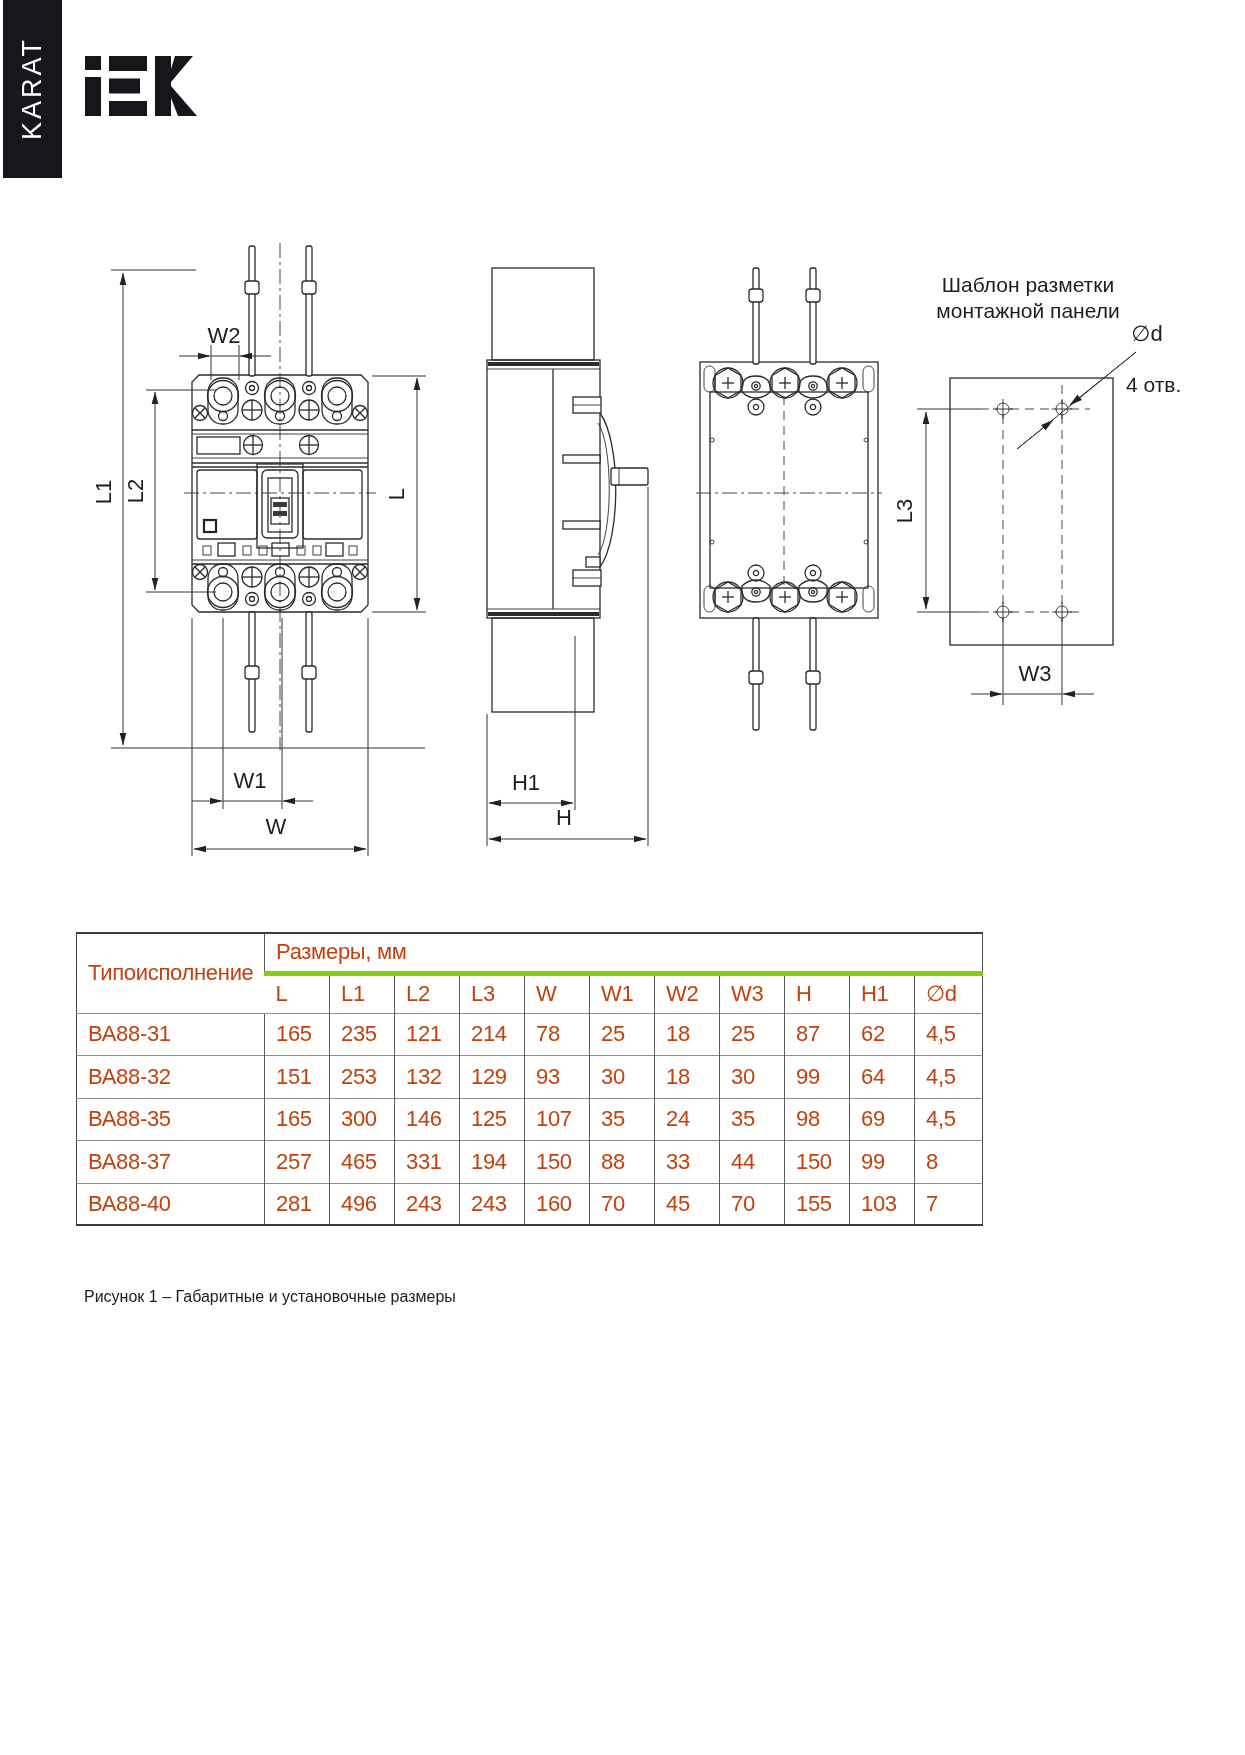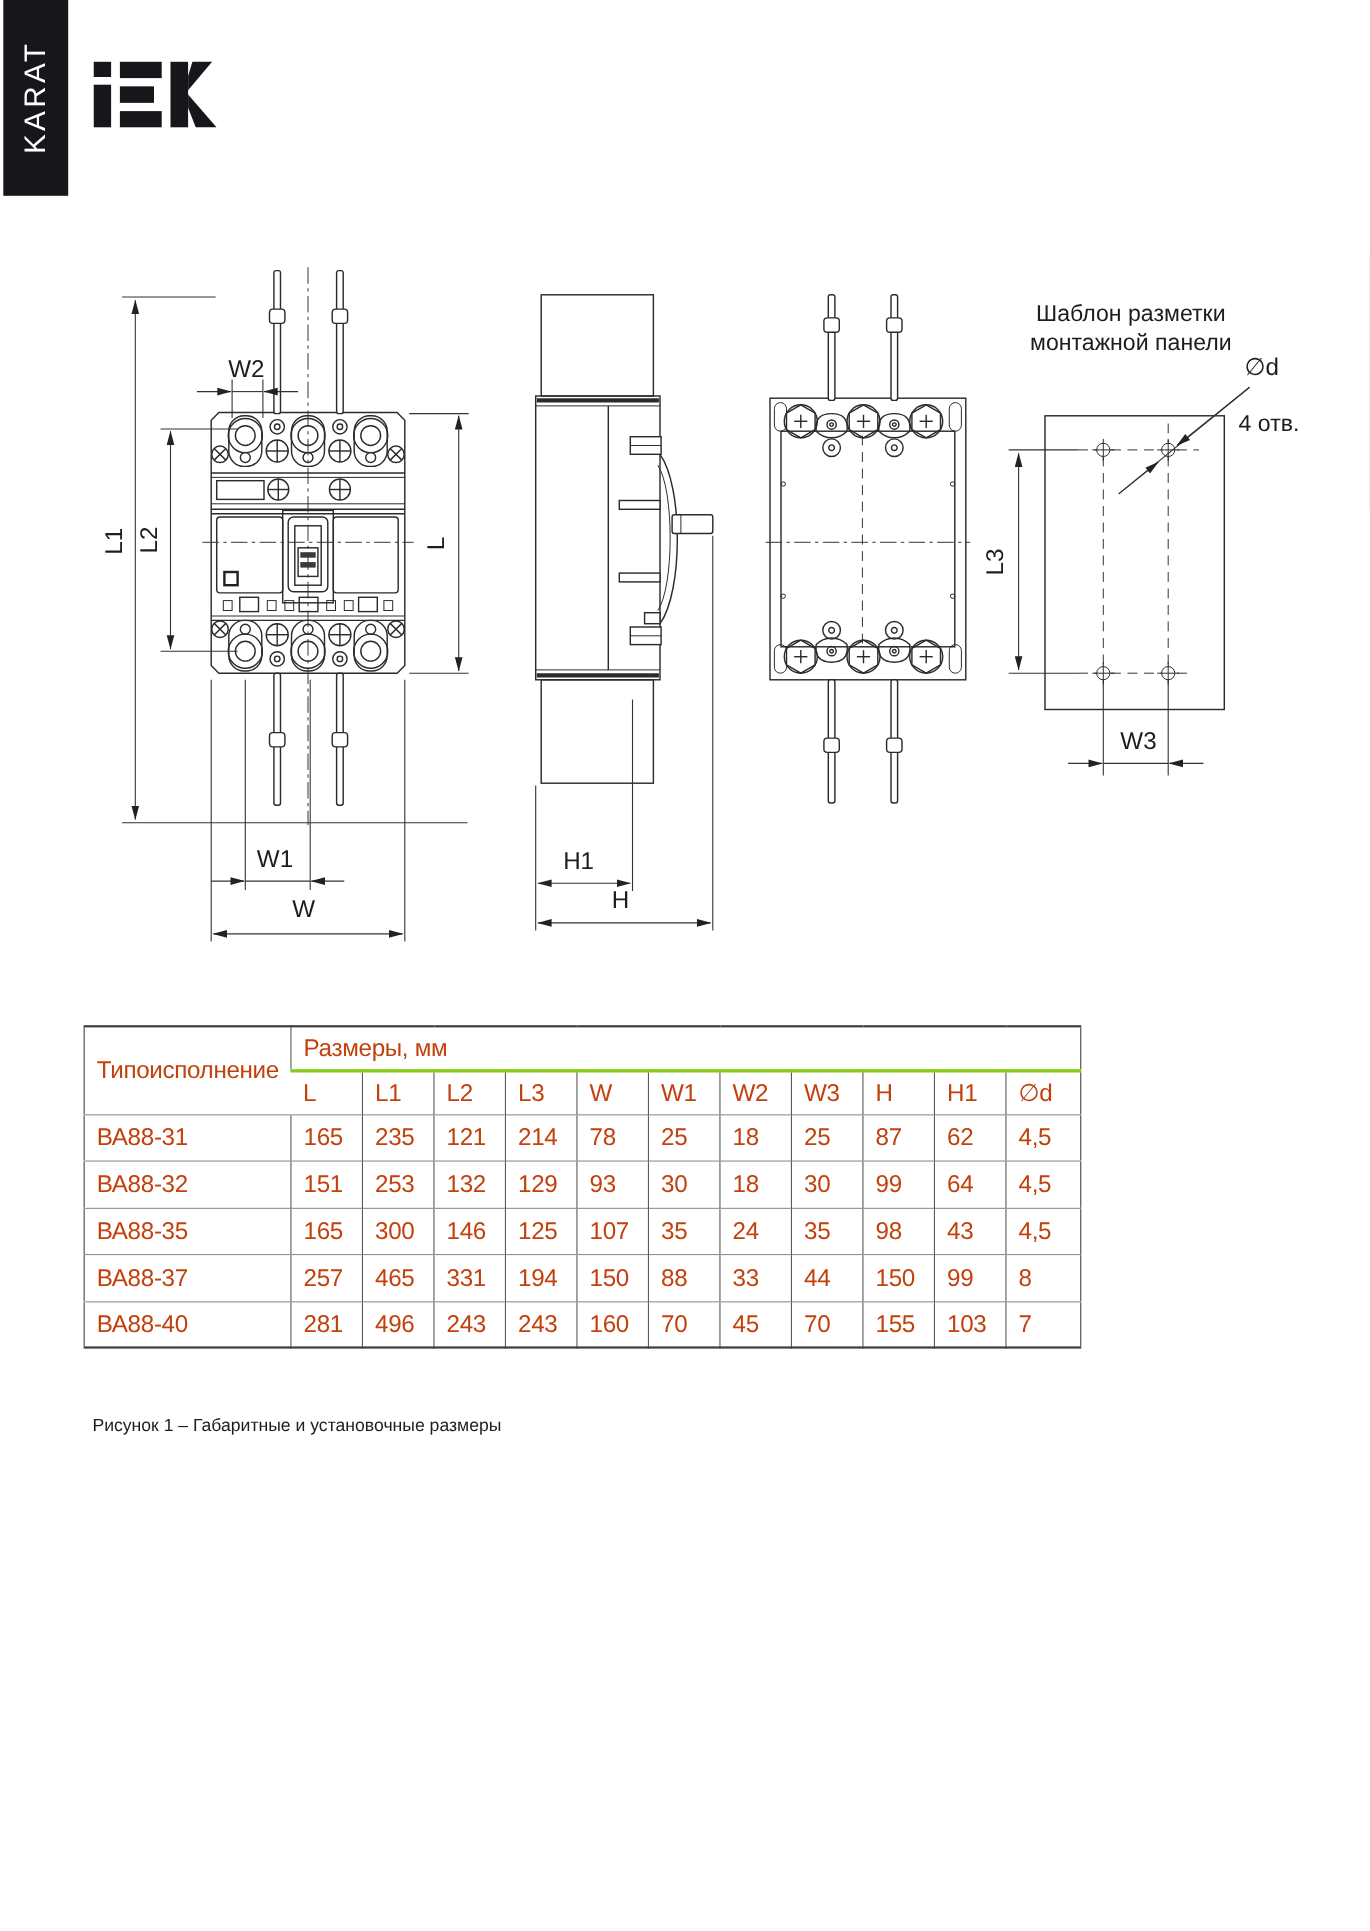--- a/index.html
+++ b/index.html
@@ -337,21 +337,21 @@
         <col style="width:65px">
         <col style="width:65px">
         <col style="width:65px">
       <col style="width:65px">
         <col style="width:65px">
         <col style="width:68px">
     </colgroup>
     <tbody>
       <tr class="h1">
         <td rowspan="2" style="border-top:none">Типоисполнение</td>
-        <td colspan="11" style="border-top:none;border-bottom:3px solid #84cc16">Размеры, мм</td>
+        <td colspan="11" style="border-top:none;border-bottom:5px solid #84cc16">Размеры, мм</td>
       </tr>
       <tr class="h2">
           <td>L</td>
           <td>L1</td>
           <td>L2</td>
           <td>L3</td>
           <td>W</td>
           <td>W1</td>
           <td>W2</td>
           <td>W3</td>
@@ -391,21 +391,21 @@
           <td>ВА88-35</td>
           <td>165</td>
           <td>300</td>
           <td>146</td>
           <td>125</td>
           <td>107</td>
           <td>35</td>
           <td>24</td>
           <td>35</td>
           <td>98</td>
-          <td>43</td>
+          <td>69</td>
           <td>4,5</td>
         </tr>
         <tr style="height: 43px; margin-top: 24px;">
           <td>ВА88-37</td>
           <td>257</td>
           <td>465</td>
           <td>331</td>
           <td>194</td>
           <td>150</td>
           <td>88</td>

